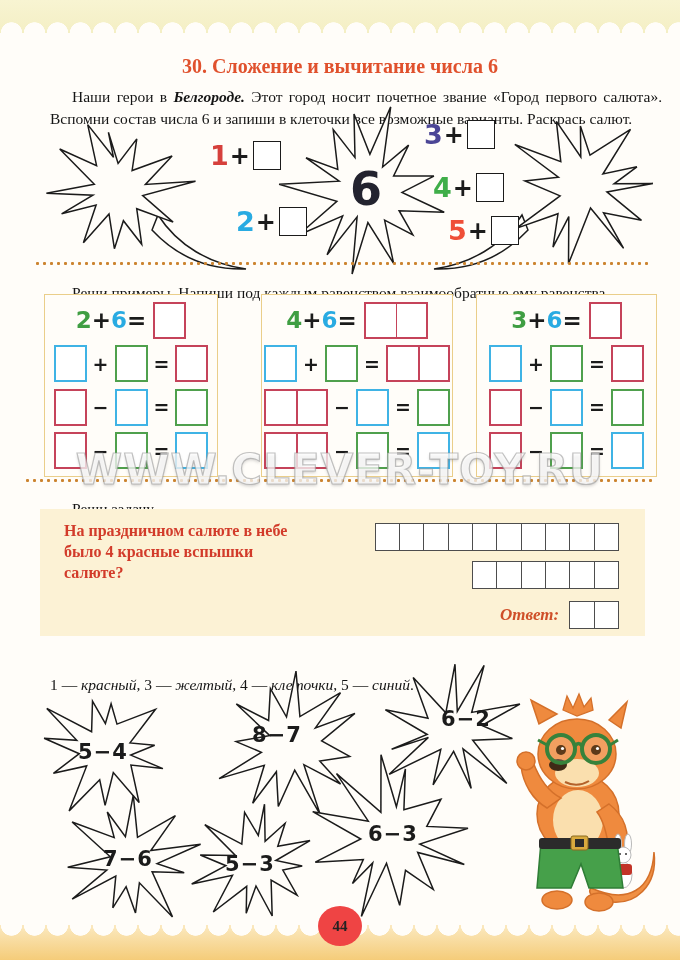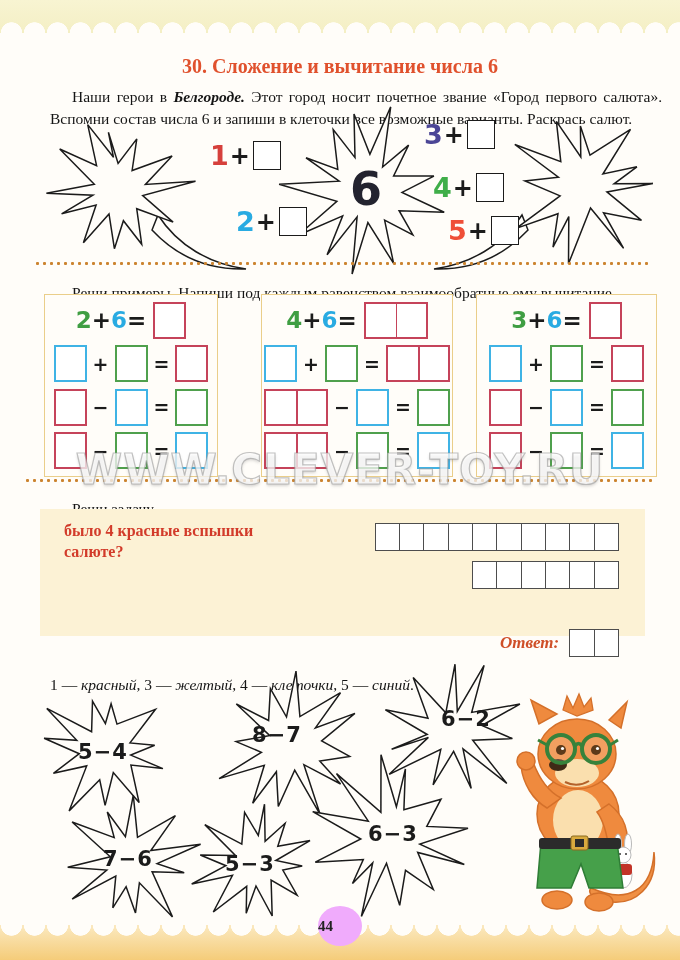--- a/index.html
+++ b/index.html
@@ -11,21 +11,21 @@
   .band-bottom{position:absolute;left:0;top:925px;width:100%;height:35px;
             background:linear-gradient(180deg,#fbe9c0,#f5cc79);}
   .page{position:absolute;left:0;top:33px;width:100%;height:892px;background:#fffdf9;}
   .scallop-top{position:absolute;left:0;top:21px;width:100%;height:12px;z-index:4;
     background-image:radial-gradient(circle 11px at 11.5px 12px,#fffdf9 10.4px,rgba(255,253,249,0) 11px);
     background-size:23px 12px;background-repeat:repeat-x;}
   .scallop-bottom{position:absolute;left:0;top:925px;width:100%;height:12px;z-index:4;
     background-image:radial-gradient(circle 11px at 11.5px 0px,#fffdf9 10.4px,rgba(255,253,249,0) 11px);
     background-size:23px 12px;background-repeat:repeat-x;}
   .page-bump{position:absolute;left:318px;top:906px;width:44px;height:40px;border-radius:50%;
-             background:#f0abfc;z-index:5;display:flex;align-items:center;justify-content:flex-start;}
+             background:#ef4444;z-index:5;display:flex;align-items:center;justify-content:center;}
   .page-num{font:700 15px "Liberation Serif",serif;color:#222;}
 
   .title{position:absolute;left:0;top:42px;width:100%;text-align:center;
          font:700 20px "Liberation Serif",serif;color:var(--accent);}
   .para{position:absolute;left:38px;width:612px;text-align:justify;
         font:15.5px/21.5px "Liberation Serif",serif;color:#151515;margin:12px;}
   .indent{text-indent:22px;}
 
   svg.fw{position:absolute;overflow:visible;}
   .star{fill:#fffdf9;stroke:#1b1b1b;stroke-width:1.5;stroke-linejoin:miter;}
@@ -63,21 +63,21 @@
      font:700 42px "DejaVu Sans",sans-serif;letter-spacing:1px;color:rgba(255,255,255,0.72);
      -webkit-text-stroke:1.2px rgba(145,145,145,0.55);
      text-shadow:0 2px 3px rgba(120,120,120,0.30);pointer-events:none;}
 
   .problem-box{position:absolute;left:40px;top:509px;width:605px;height:127px;background:var(--problem-bg);}
   .problem-text{position:absolute;left:24px;top:11px;width:330px;
      font:700 16px/21px "Liberation Serif",serif;color:var(--problem-text);}
   .cells-row{position:absolute;display:flex;}
   .pcell{width:23.5px;height:26px;background:#fff;border:1.2px solid #4d4d4d;margin-left:-1.2px;}
   .cells-row .pcell:first-child{margin-left:0;}
-  .ans-row{position:absolute;display:flex;align-items:center;margin-top:28px;}
+  .ans-row{position:absolute;display:flex;align-items:center;}
   .ans-label{font:700 italic 17px "Liberation Serif",serif;color:#cf4f28;margin-right:10px;}
 
   .fox{position:absolute;left:505px;top:692px;width:158px;height:226px;z-index:2;}
 </style>
 </head>
 <body>
 
 <div class="sheet">
   <div class="band-top"></div>
   <div class="band-bottom"></div>
@@ -118,21 +118,21 @@
       <span class="comp-box"></span>
   </div>
   <div class="comp-item" style="left:448px;top:215px">
     <span class="comp-num" style="color: rgb(239, 79, 56);">5</span>
       <span class="comp-plus">+</span>
       <span class="comp-box"></span>
   </div>
 
   <div class="divider" style="left:36px;top:262px;width:612px"></div>
 
-  <p class="para indent" style="top:270px">Реши примеры. Напиши под каждым равенством взаимообратные ему вычитание.</p>
+  <p class="para indent" style="top:270px">Реши примеры. Напиши под каждым равенством взаимообратные ему равенства.</p>
 
   <div class="card" style="left:44px;width:172px">
     <div class="eq">
         <span class="d-green">2</span>
         <span>+</span>
         <span class="d-cyan">6</span>
         <span>=</span>
         <span class="box red"></span>
       </div>
     <div class="crow">
@@ -221,20 +221,21 @@
   </div>
 
   <div class="watermark">WWW.CLEVER-TOY.RU</div>
 
   <div class="divider" style="left:26px;top:479px;width:628px"></div>
 
   <p class="para indent" style="top:486px">Реши задачу.</p>
 
   <div class="problem-box">
     <div class="problem-text">
+      <div>На праздничном салюте в небе</div>
       <div>было 4 красные вспышки</div>
       <div>салюте?</div>
     </div>
     <div class="cells-row" style="right:26px;top:14px">
         <span class="pcell"></span>
         <span class="pcell"></span>
         <span class="pcell"></span>
         <span class="pcell"></span>
         <span class="pcell"></span>
         <span class="pcell"></span>

